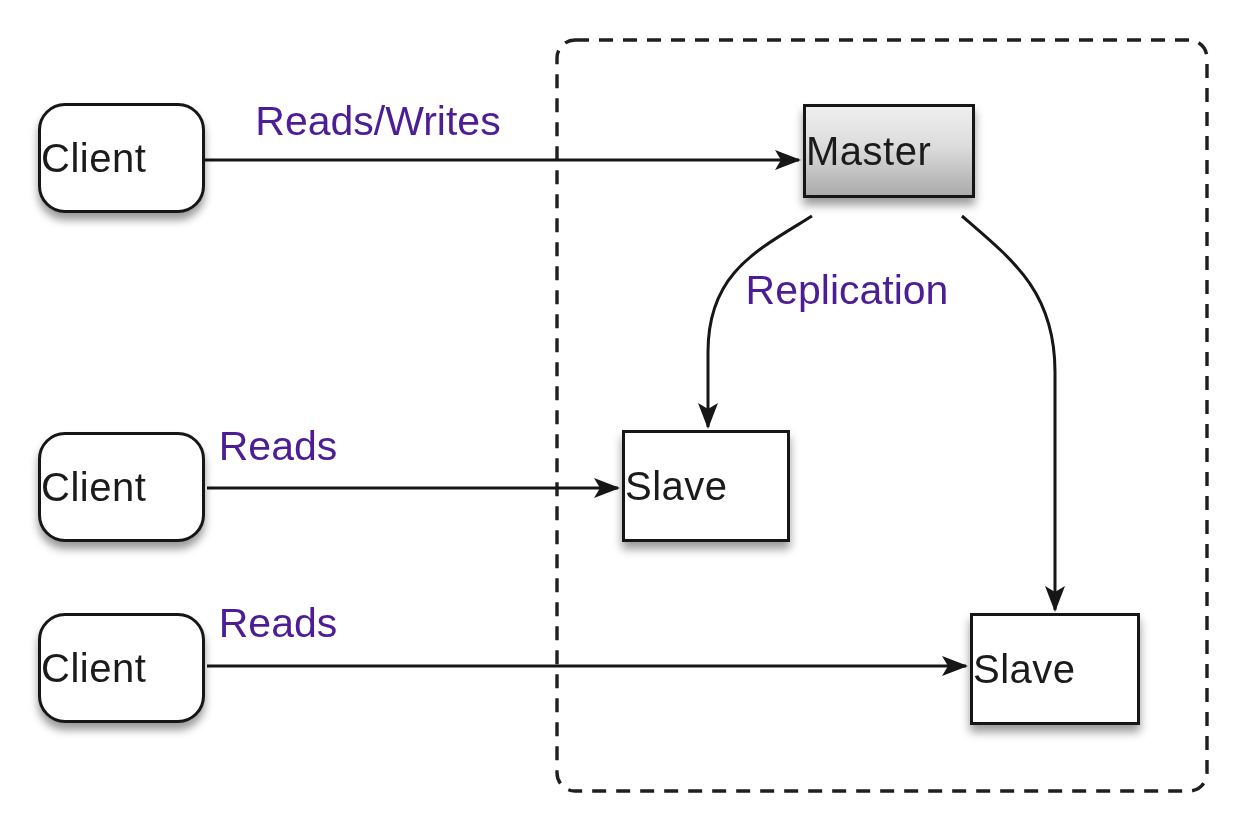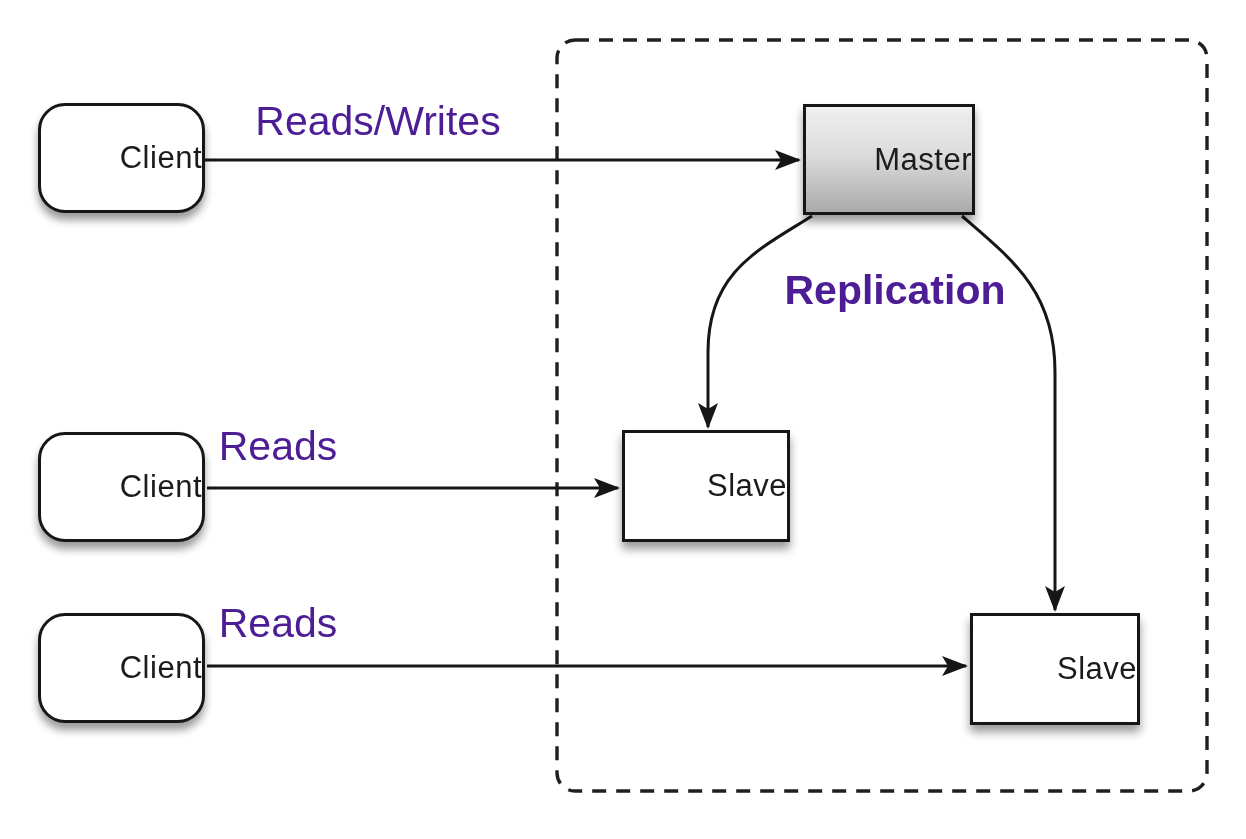--- a/index.html
+++ b/index.html
@@ -31,60 +31,60 @@
     fill: none;
     stroke: #161616;
     stroke-width: 3;
   }
   .node {
     position: absolute;
     box-sizing: border-box;
     border: 3.6px solid #161616;
     display: flex;
     align-items: center;
-    justify-content: flex-end;
-    font-size: 31px;
+    justify-content: flex-start;
+    font-size: 40px;
     letter-spacing: 0.5px;
     background: #ffffff;
     box-shadow: 0 7px 9px rgba(0,0,0,0.40);
   }
   .node span { display: block; }
   .client {
     left: 38px;
     width: 167px;
     height: 110px;
     border-radius: 27px;
   }
   .client-1 { top: 103px; }
   .client-2 { top: 432px; }
   .client-3 { top: 613px; }
   .master {
     left: 803px; top: 104px;
-    width: 172px; height: 111px;
+    width: 172px; height: 94px;
     background: linear-gradient(180deg, #efefef 0%, #dcdcdc 45%, #ababab 100%);
   }
   .slave-1 {
     left: 622px; top: 430px;
     width: 168px; height: 112px;
   }
   .slave-2 {
     left: 970px; top: 613px;
     width: 170px; height: 112px;
   }
   .edge-label {
     position: absolute;
     transform: translate(-50%, -50%);
     font-size: 41px;
     white-space: nowrap;
     color: #4c1d95;
   }
   .lbl-reads-writes { left: 378px; top: 121px; }
   .lbl-reads-top    { left: 278px; top: 446px; }
   .lbl-reads-bottom { left: 278px; top: 623px; }
-  .lbl-replication  { left: 895px; top: 290px; font-weight: bold; }
+  .lbl-replication  { left: 847px; top: 290px; }
 </style>
 </head>
 <body>
 
 <div class="stage">
 
   <svg class="connector-layer" viewBox="0 0 1246 839">
     <defs>
       <marker id="arrowhead" viewBox="0 0 26 20" refX="24" refY="10" markerWidth="26" markerHeight="20" markerUnits="userSpaceOnUse" orient="auto">
         <path d="M0,0 L26,10 L0,20 L6,10 Z" fill="#161616"></path>

